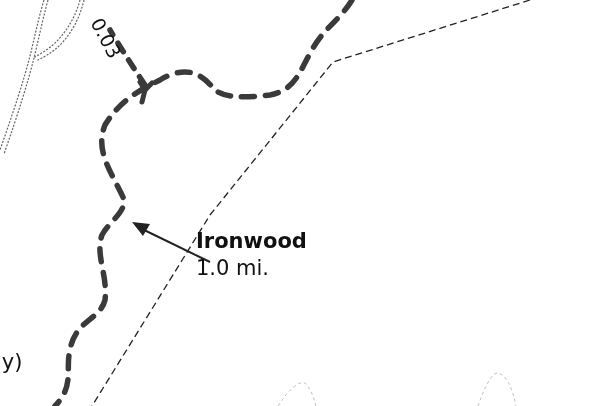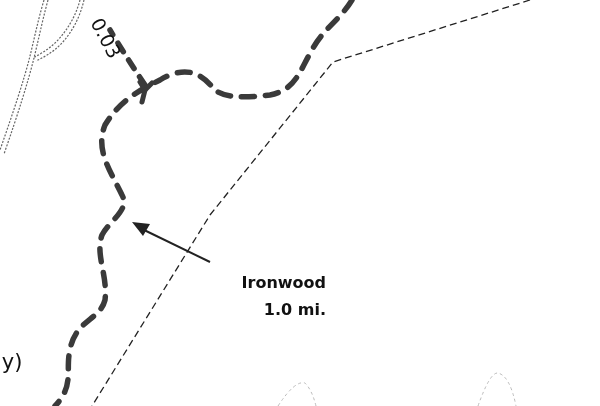--- a/index.html
+++ b/index.html
@@ -1,20 +1,20 @@
 <!DOCTYPE html>
 <html><head>
   <meta charset="utf-8">
   <style>
     html, body { margin: 0; padding: 0; }
     body { width: 600px; height: 406px; background: #ffffff; overflow: hidden; position: relative; font-family: "DejaVu Sans", sans-serif; }
     #map { position: absolute; left: 0; top: 0; width: 600px; height: 406px; }
     .label { position: absolute; color: #111; }
-    .trail-label { left: 196px; top: 228px; width: 130px; text-align: right; font-weight: bold; font-size: 16px; line-height: 27px; margin-top: 41px; }
-    .trail-label .dist { font-weight: bold; }
+    .trail-label { left: 196px; top: 228px; width: 130px; text-align: left; font-weight: bold; font-size: 21px; line-height: 27px; }
+    .trail-label .dist { font-weight: normal; }
     .dist-label { left: 106px; top: 14px; font-size: 19px; transform: rotate(62deg); transform-origin: left top; }
     .partial-label { left: -4px; top: 350px; font-size: 21px; }
   </style>
 </head>
 <body>
 
 <svg id="map" viewBox="0 0 600 406" xmlns="http://www.w3.org/2000/svg">
 
   <g fill="none" stroke="#666" stroke-width="1.2" stroke-dasharray="2 1.5">
     <path d="M44 0 C 38 20, 34 40, 30 56 C 24 80, 14 110, 0 150"></path>

